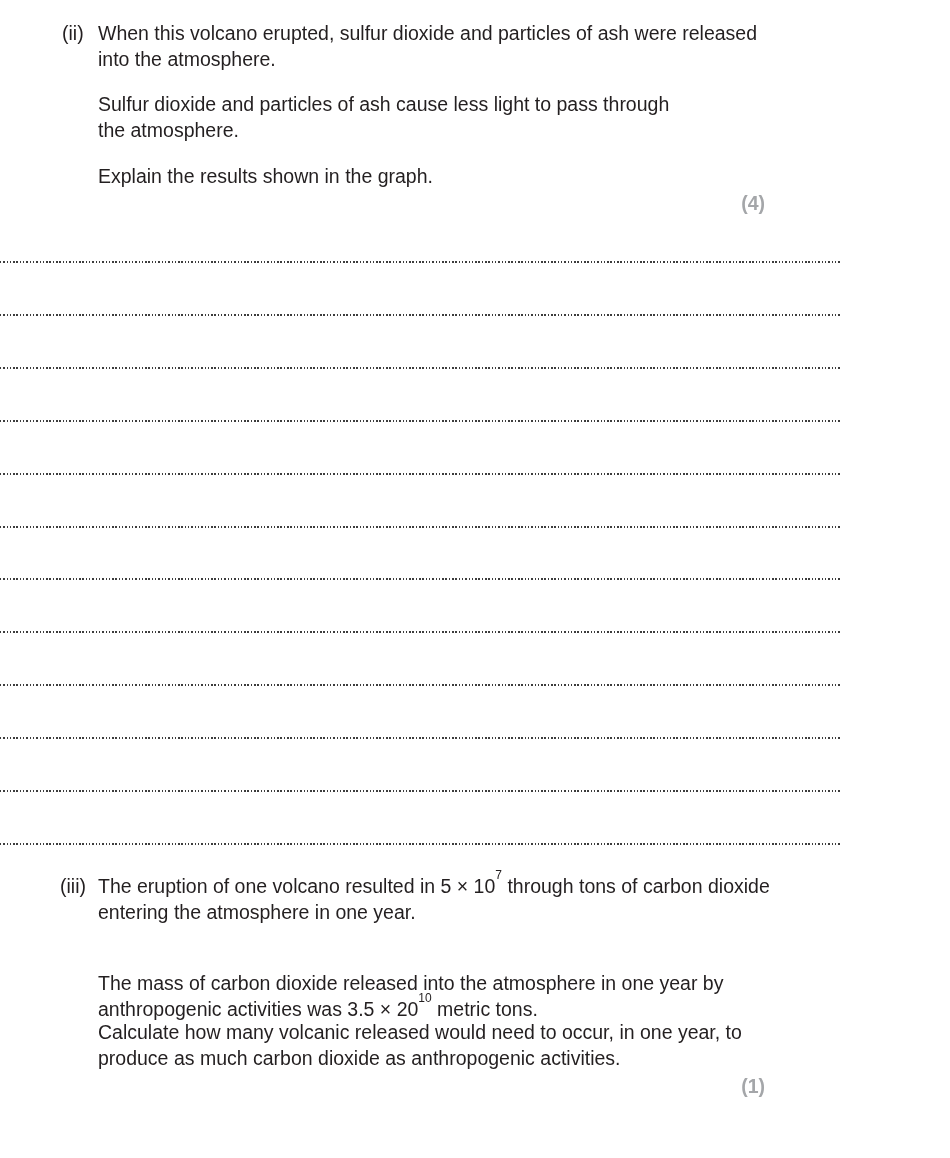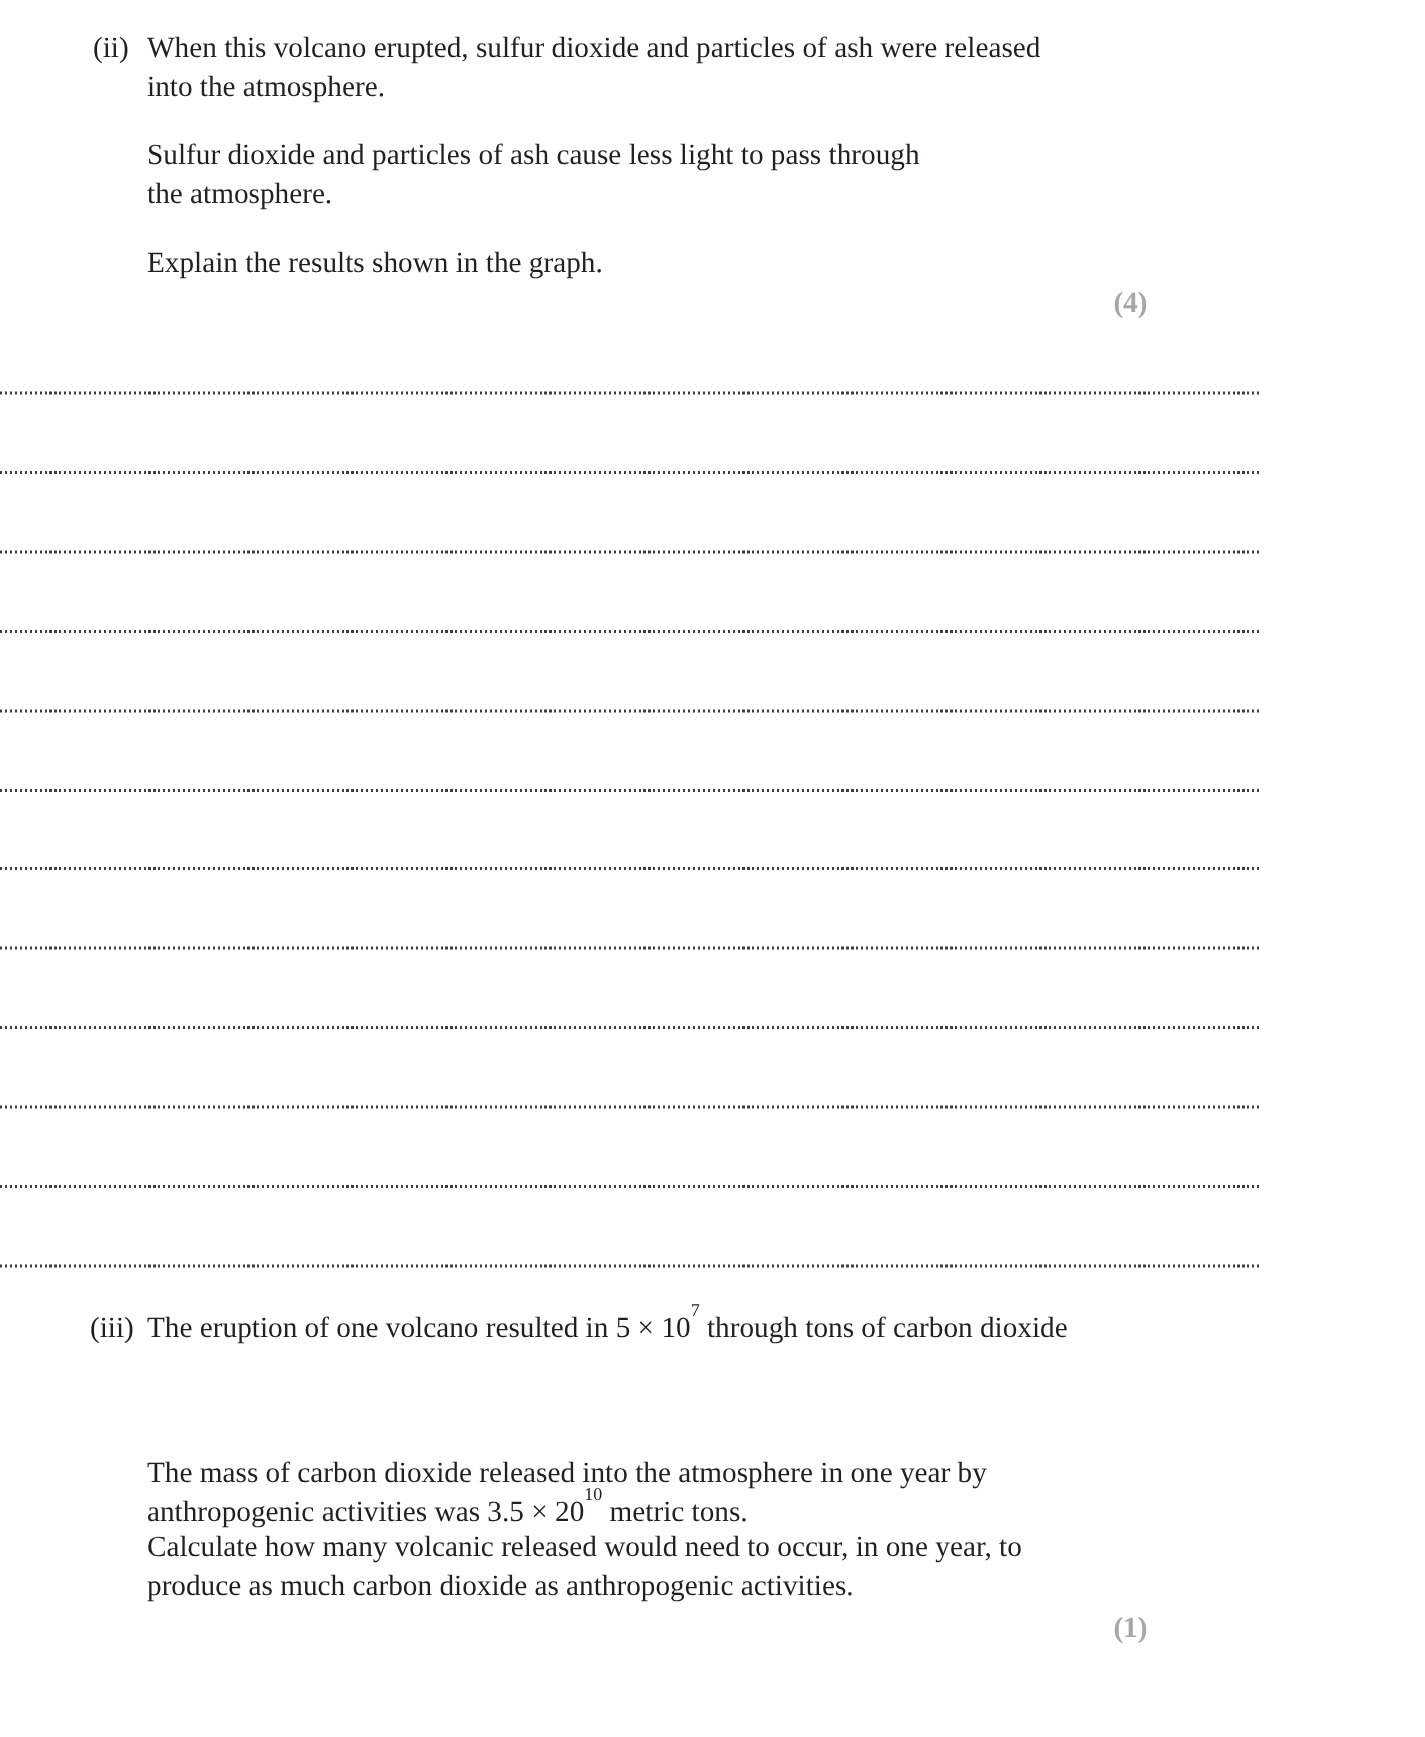--- a/index.html
+++ b/index.html
@@ -5,21 +5,21 @@
   html, body {
     margin: 0;
     padding: 0;
     background: #ffffff;
   }
   .page {
     position: relative;
     width: 840px;
     height: 1158px;
     background: #ffffff;
-    font-family: Liberation Serif, serif;
+    font-family: Liberation Sans, sans-serif;
     font-size: 19.5px;
     line-height: 26px;
     color: var(--text-color, #231f20);
     overflow: hidden;
   }
   .q-label {
     position: absolute;
     white-space: nowrap;
   }
   .q-para {
@@ -106,20 +106,21 @@
       <div class="dotted-line" style="top: 684px; background-image: repeating-linear-gradient(to right, rgb(60, 60, 60) 0px, rgb(60, 60, 60) 1.4px, transparent 1.4px, transparent 3.3px);"></div>
       <div class="dotted-line" style="top: 737px; background-image: repeating-linear-gradient(to right, rgb(60, 60, 60) 0px, rgb(60, 60, 60) 1.4px, transparent 1.4px, transparent 3.3px);"></div>
       <div class="dotted-line" style="top: 790px; background-image: repeating-linear-gradient(to right, rgb(60, 60, 60) 0px, rgb(60, 60, 60) 1.4px, transparent 1.4px, transparent 3.3px);"></div>
       <div class="dotted-line" style="top: 843px; background-image: repeating-linear-gradient(to right, rgb(60, 60, 60) 0px, rgb(60, 60, 60) 1.4px, transparent 1.4px, transparent 3.3px);"></div>
     </div>
 
   <span class="q-label" id="iii-label">(iii)</span>
 
   <div class="q-para" id="iii-p1">
     <span class="line"><span>The eruption of one volcano resulted in 5 × 10</span><sup class="exp">7</sup><span> through tons of carbon dioxide</span></span>
+    <span class="line">entering the atmosphere in one year.</span>
   </div>
 
   <div class="q-para" id="iii-p2">
     <span class="line">The mass of carbon dioxide released into the atmosphere in one year by</span>
     <span class="line"><span>anthropogenic activities was 3.5 × 20</span><sup class="exp">10</sup><span> metric tons.</span></span>
   </div>
 
   <div class="q-para" id="iii-p3">
     <span class="line">Calculate how many volcanic released would need to occur, in one year, to</span>
     <span class="line">produce as much carbon dioxide as anthropogenic activities.</span>

